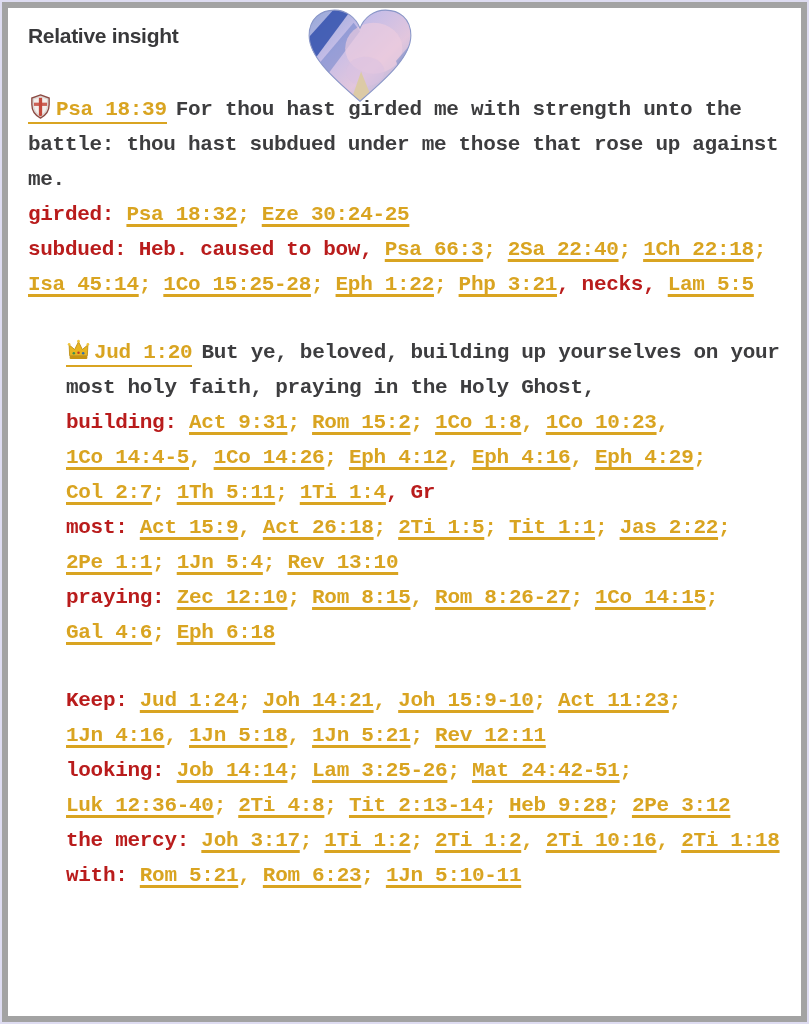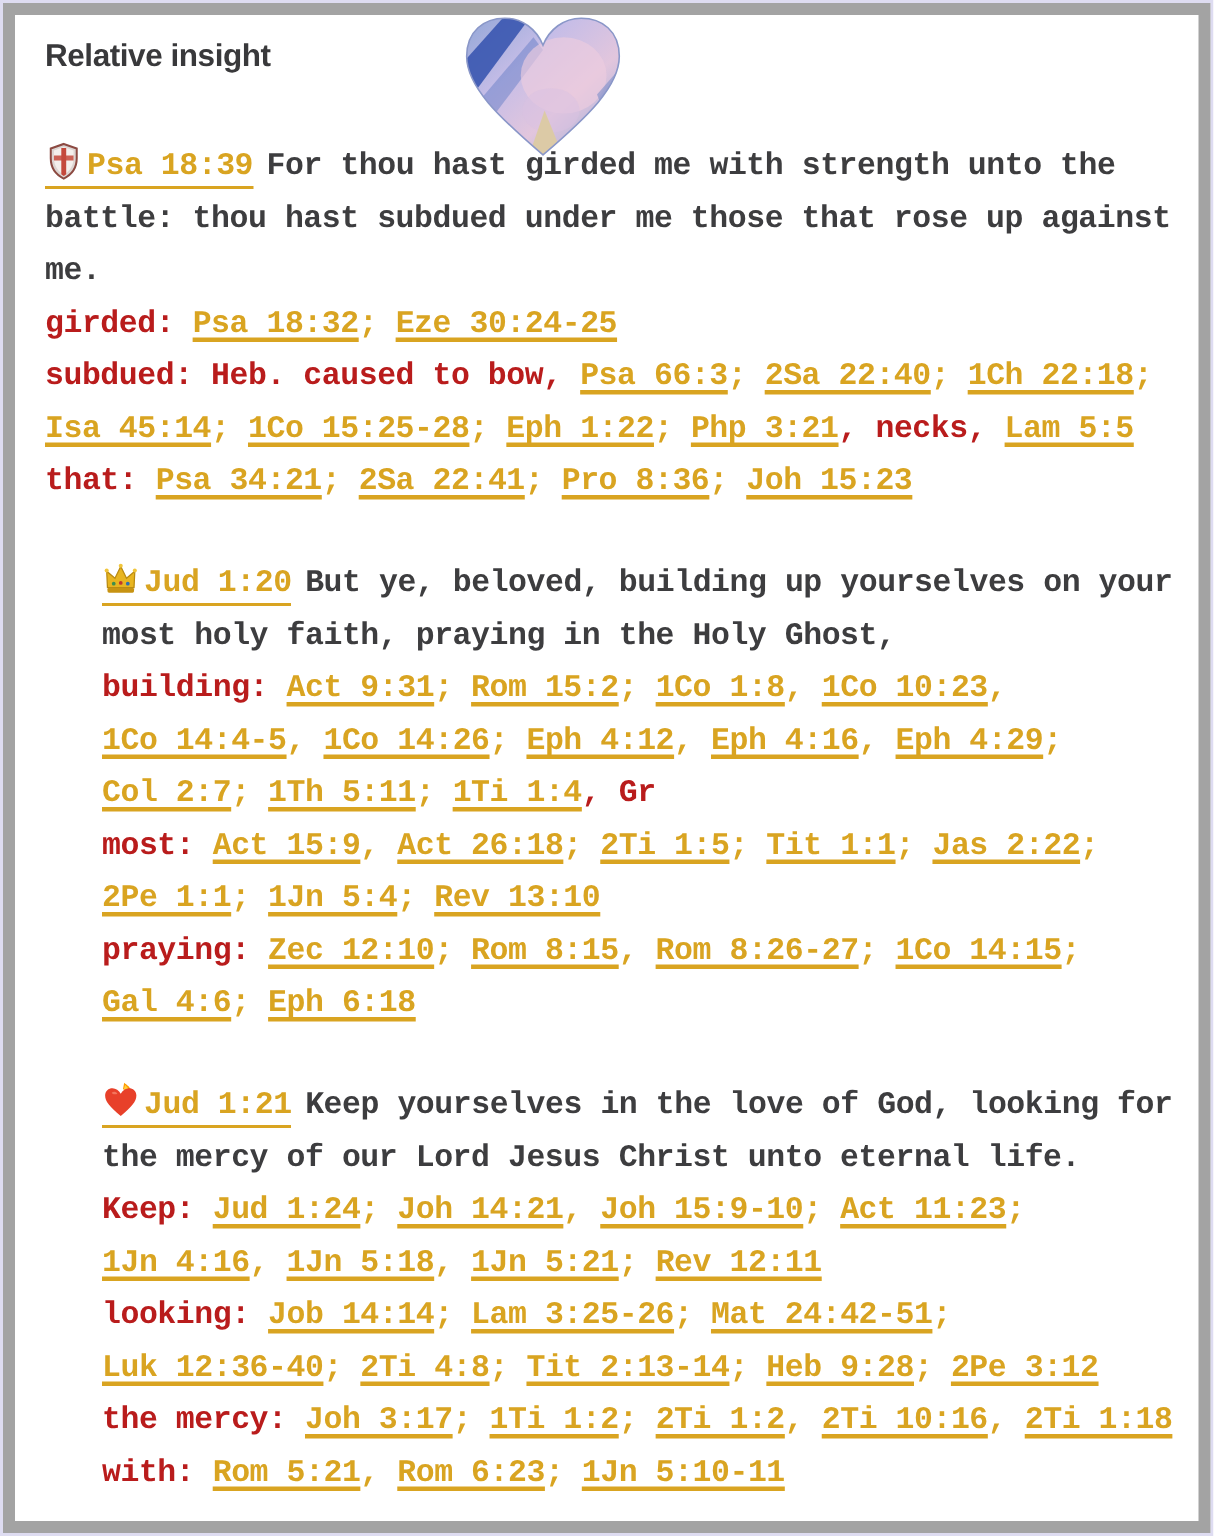--- a/index.html
+++ b/index.html
@@ -6,21 +6,21 @@
   html,body { background:#fff; }
   .frame {
     width:809px; height:1024px;
     background:#dedcf1;
     padding:2px;
     font-family:"Liberation Sans", sans-serif;
     font-weight:700;
   }
   .page {
     width:100%; height:100%;
-    border:8px solid #a3a3a3;
+    border:6px solid #a3a3a3;
     background:#ffffff;
     position:relative;
     overflow:hidden;
   }
   .header { position:relative; height:84px; }
   .title {
     position:absolute; left:20px; top:16px;
     font-size:21px; letter-spacing:-0.3px;
     color:#39393b;
   }
@@ -101,21 +101,20 @@
     <path d="M12 3.2 L18.8 5.6 V11 C18.8 16.4 15.7 20.2 12 22.4 C8.3 20.2 5.2 16.4 5.2 11 V5.6 Z" fill="#f4efec"></path>
     <path d="M10.3 3.8 L13.7 3.8 L13.7 22 C13.1 22.5 12.5 22.9 12 23.2 C11.5 22.9 10.9 22.5 10.3 22 Z" fill="#c4493c"></path>
     <path d="M5.2 9 L18.8 9 L18.8 12.4 L5.2 12.4 Z" fill="#c4493c" opacity="0.85"></path>
   </svg>
 </span><span class="vref-t">Psa 18:39</span></span><span class="verse-text">For thou hast girded me with strength unto the battle: thou hast subdued under me those that rose up against me.</span></p>
 
   <p class="refline"><span class="text">girded: </span><span class="link">Psa 18:32</span><span class="sep">; </span><span class="link">Eze 30:24-25</span></p>
 
   <p class="refline"><span class="text">subdued: Heb. caused to bow, </span><span class="link">Psa 66:3</span><span class="sep">; </span><span class="link">2Sa 22:40</span><span class="sep">; </span><span class="link">1Ch 22:18</span><span class="sep">; </span><span class="link">Isa 45:14</span><span class="sep">; </span><span class="link">1Co 15:25-28</span><span class="sep">; </span><span class="link">Eph 1:22</span><span class="sep">; </span><span class="link">Php 3:21</span><span class="text">, necks, </span><span class="link">Lam 5:5</span></p>
 
-  <p class="refline"><span class="text">that: </span><span class="link">Psa 34:21</span><span class="sep">; </span><span class="link">2Sa 22:41</span><span class="sep">; </span><span class="link">Pro 8:36</span><span class="sep">; </span><span class="link">Joh 15:23</span></p>
 </div>
 
   <div class="section">
     <p class="head"><span class="vref"><span class="icon">
   <svg viewBox="0 0 24 24" xmlns="http://www.w3.org/2000/svg">
     <polygon points="3.5,18 3,7.5 8.3,12 12,4.5 15.7,12 21,7.5 20.5,18" fill="#e8b520" stroke="#b98a10" stroke-width="0.8"></polygon>
     <rect x="3.5" y="18" width="17" height="3.2" rx="1" fill="#c79312"></rect>
     <circle cx="7.5" cy="15.5" r="1.2" fill="#3d8f4e"></circle>
     <circle cx="12" cy="15" r="1.2" fill="#c0392b"></circle>
     <circle cx="16.5" cy="15.5" r="1.2" fill="#2d6fb0"></circle>
@@ -126,28 +125,20 @@
 </span><span class="vref-t">Jud 1:20</span></span><span class="verse-text">But ye, beloved, building up yourselves on your most holy faith, praying in the Holy Ghost,</span></p>
 
   <p class="refline"><span class="text">building: </span><span class="link">Act 9:31</span><span class="sep">; </span><span class="link">Rom 15:2</span><span class="sep">; </span><span class="link">1Co 1:8</span><span class="sep">, </span><span class="link">1Co 10:23</span><span class="sep">, </span><span class="link">1Co 14:4-5</span><span class="sep">, </span><span class="link">1Co 14:26</span><span class="sep">; </span><span class="link">Eph 4:12</span><span class="sep">, </span><span class="link">Eph 4:16</span><span class="sep">, </span><span class="link">Eph 4:29</span><span class="sep">; </span><span class="link">Col 2:7</span><span class="sep">; </span><span class="link">1Th 5:11</span><span class="sep">; </span><span class="link">1Ti 1:4</span><span class="text">, Gr</span></p>
 
   <p class="refline"><span class="text">most: </span><span class="link">Act 15:9</span><span class="sep">, </span><span class="link">Act 26:18</span><span class="sep">; </span><span class="link">2Ti 1:5</span><span class="sep">; </span><span class="link">Tit 1:1</span><span class="sep">; </span><span class="link">Jas 2:22</span><span class="sep">; </span><span class="link">2Pe 1:1</span><span class="sep">; </span><span class="link">1Jn 5:4</span><span class="sep">; </span><span class="link">Rev 13:10</span></p>
 
   <p class="refline"><span class="text">praying: </span><span class="link">Zec 12:10</span><span class="sep">; </span><span class="link">Rom 8:15</span><span class="sep">, </span><span class="link">Rom 8:26-27</span><span class="sep">; </span><span class="link">1Co 14:15</span><span class="sep">; </span><span class="link">Gal 4:6</span><span class="sep">; </span><span class="link">Eph 6:18</span></p>
 </div>
 
   <div class="section">
-    <p class="head"><span class="vref"><span class="icon">
-  <svg viewBox="0 0 24 24" xmlns="http://www.w3.org/2000/svg">
-    <path d="M14.2 0.8 C16 2.6 18.6 3.2 17.9 6.2 L13.4 5 Z" fill="#ff9a00"></path>
-    <path d="M14.8 2.2 C15.8 3.3 17 3.8 16.6 5.4 L14 4.6 Z" fill="#ffd23c"></path>
-    <path d="M12 22 C5 16.4 2 12.8 2 9 C2 6 4.2 4.3 6.7 4.3 C8.8 4.3 10.9 5.7 12 7.8 C13.1 5.7 15.2 4.3 17.3 4.3 C19.8 4.3 22 6 22 9 C22 12.8 19 16.4 12 22 Z" fill="#e8402a"></path>
-    <path d="M6.2 7.2 C7.4 6.2 9 6.6 9.8 7.6 C9 8.4 7 8.6 6.2 7.2 Z" fill="#f47a62" opacity="0.9"></path>
-  </svg>
-</span><span class="vref-t">Jud 1:21</span></span><span class="verse-text">Keep yourselves in the love of God, looking for the mercy of our Lord Jesus Christ unto eternal life.</span></p>
 
   <p class="refline"><span class="text">Keep: </span><span class="link">Jud 1:24</span><span class="sep">; </span><span class="link">Joh 14:21</span><span class="sep">, </span><span class="link">Joh 15:9-10</span><span class="sep">; </span><span class="link">Act 11:23</span><span class="sep">; </span><span class="link">1Jn 4:16</span><span class="sep">, </span><span class="link">1Jn 5:18</span><span class="sep">, </span><span class="link">1Jn 5:21</span><span class="sep">; </span><span class="link">Rev 12:11</span></p>
 
 
   <p class="refline"><span class="text">looking: </span><span class="link">Job 14:14</span><span class="sep">; </span><span class="link">Lam 3:25-26</span><span class="sep">; </span><span class="link">Mat 24:42-51</span><span class="sep">; </span><span class="link">Luk 12:36-40</span><span class="sep">; </span><span class="link">2Ti 4:8</span><span class="sep">; </span><span class="link">Tit 2:13-14</span><span class="sep">; </span><span class="link">Heb 9:28</span><span class="sep">; </span><span class="link">2Pe 3:12</span></p>
 
   <p class="refline"><span class="text">the mercy: </span><span class="link">Joh 3:17</span><span class="sep">; </span><span class="link">1Ti 1:2</span><span class="sep">; </span><span class="link">2Ti 1:2</span><span class="sep">, </span><span class="link">2Ti 10:16</span><span class="sep">, </span><span class="link">2Ti 1:18</span></p>
 
   <p class="refline"><span class="text">with: </span><span class="link">Rom 5:21</span><span class="sep">, </span><span class="link">Rom 6:23</span><span class="sep">; </span><span class="link">1Jn 5:10-11</span></p>
 </div>

